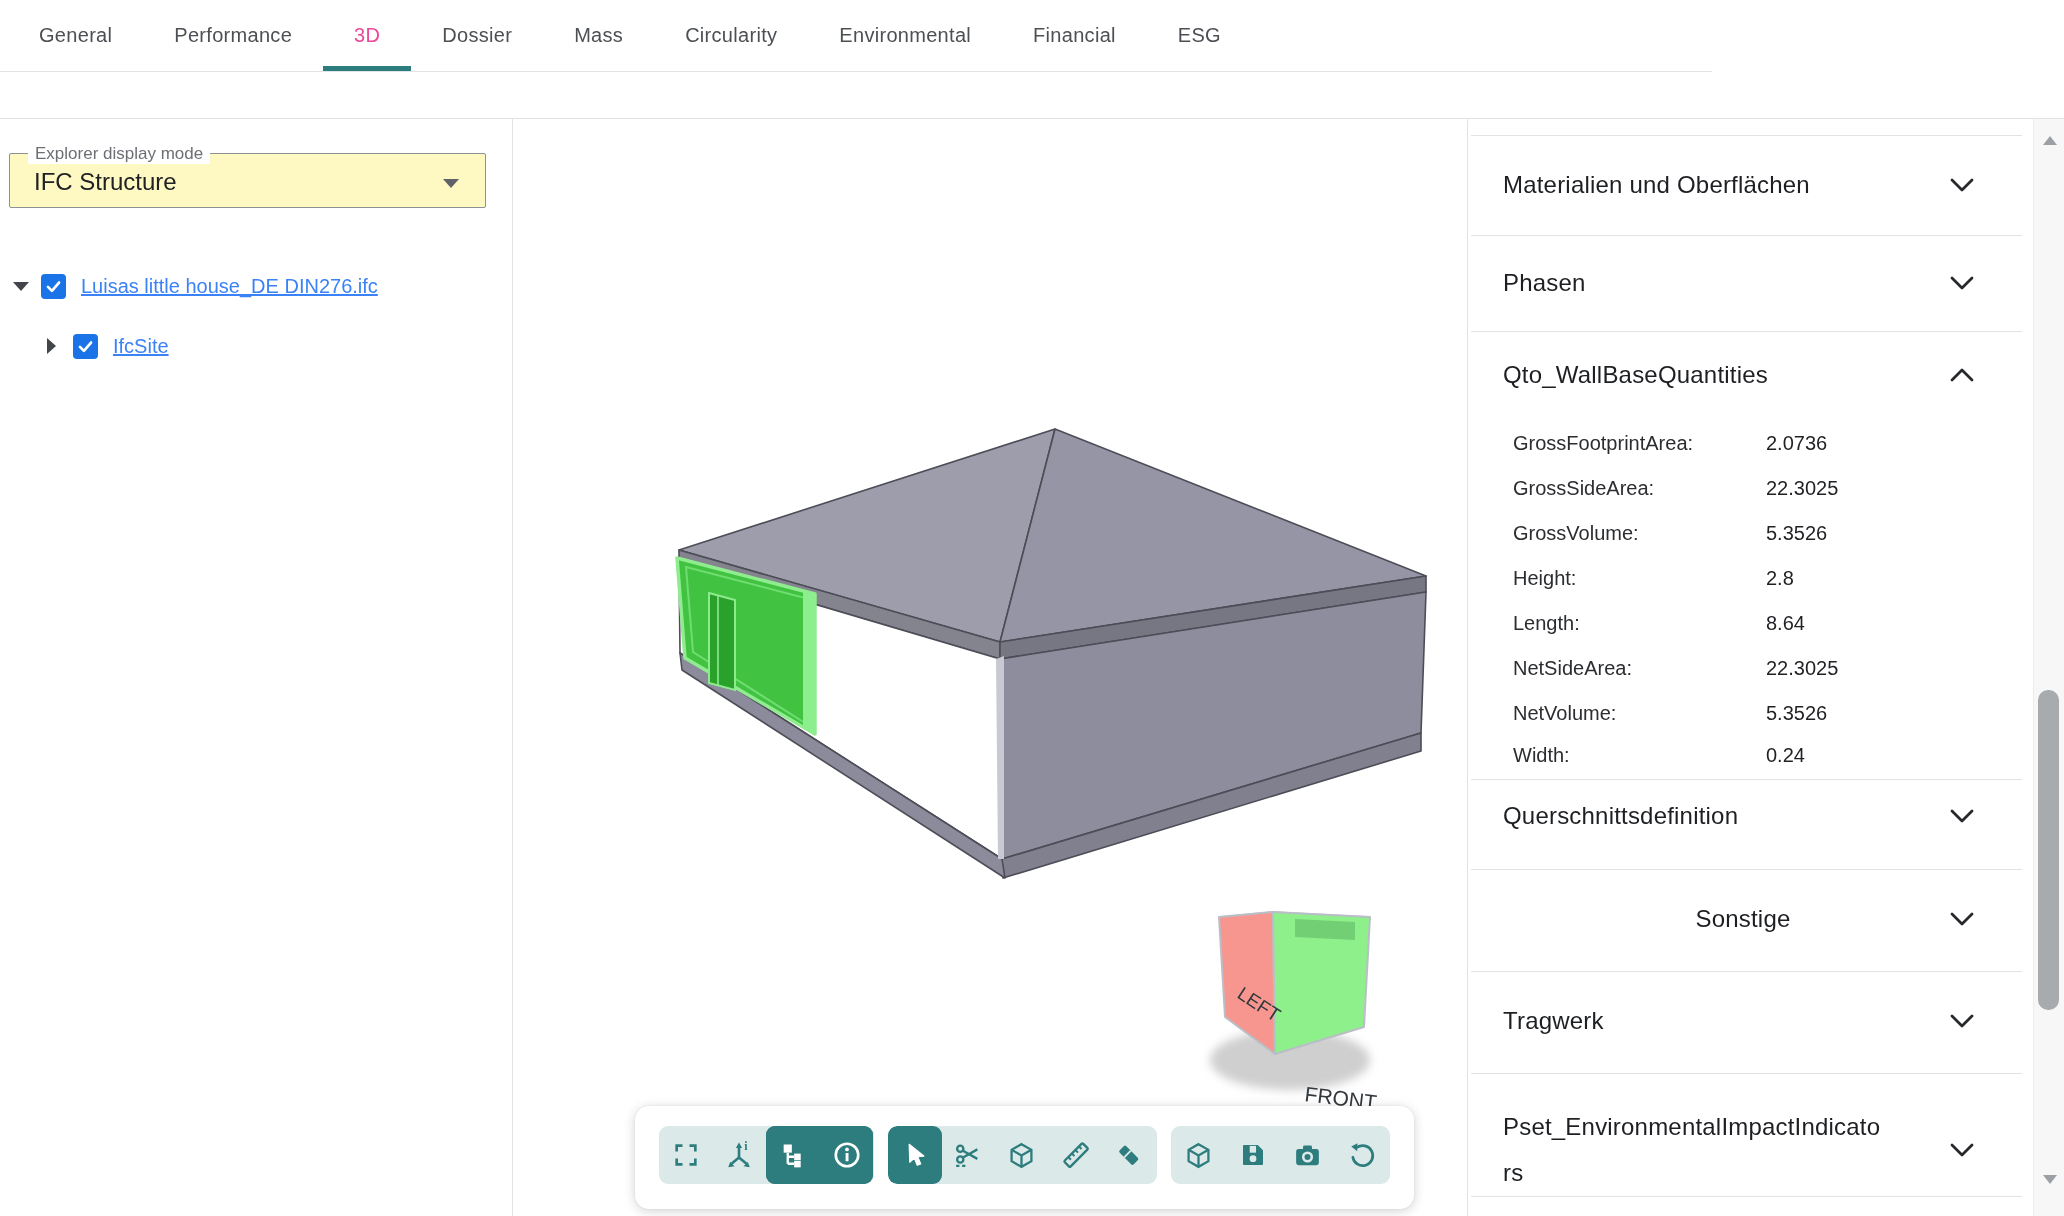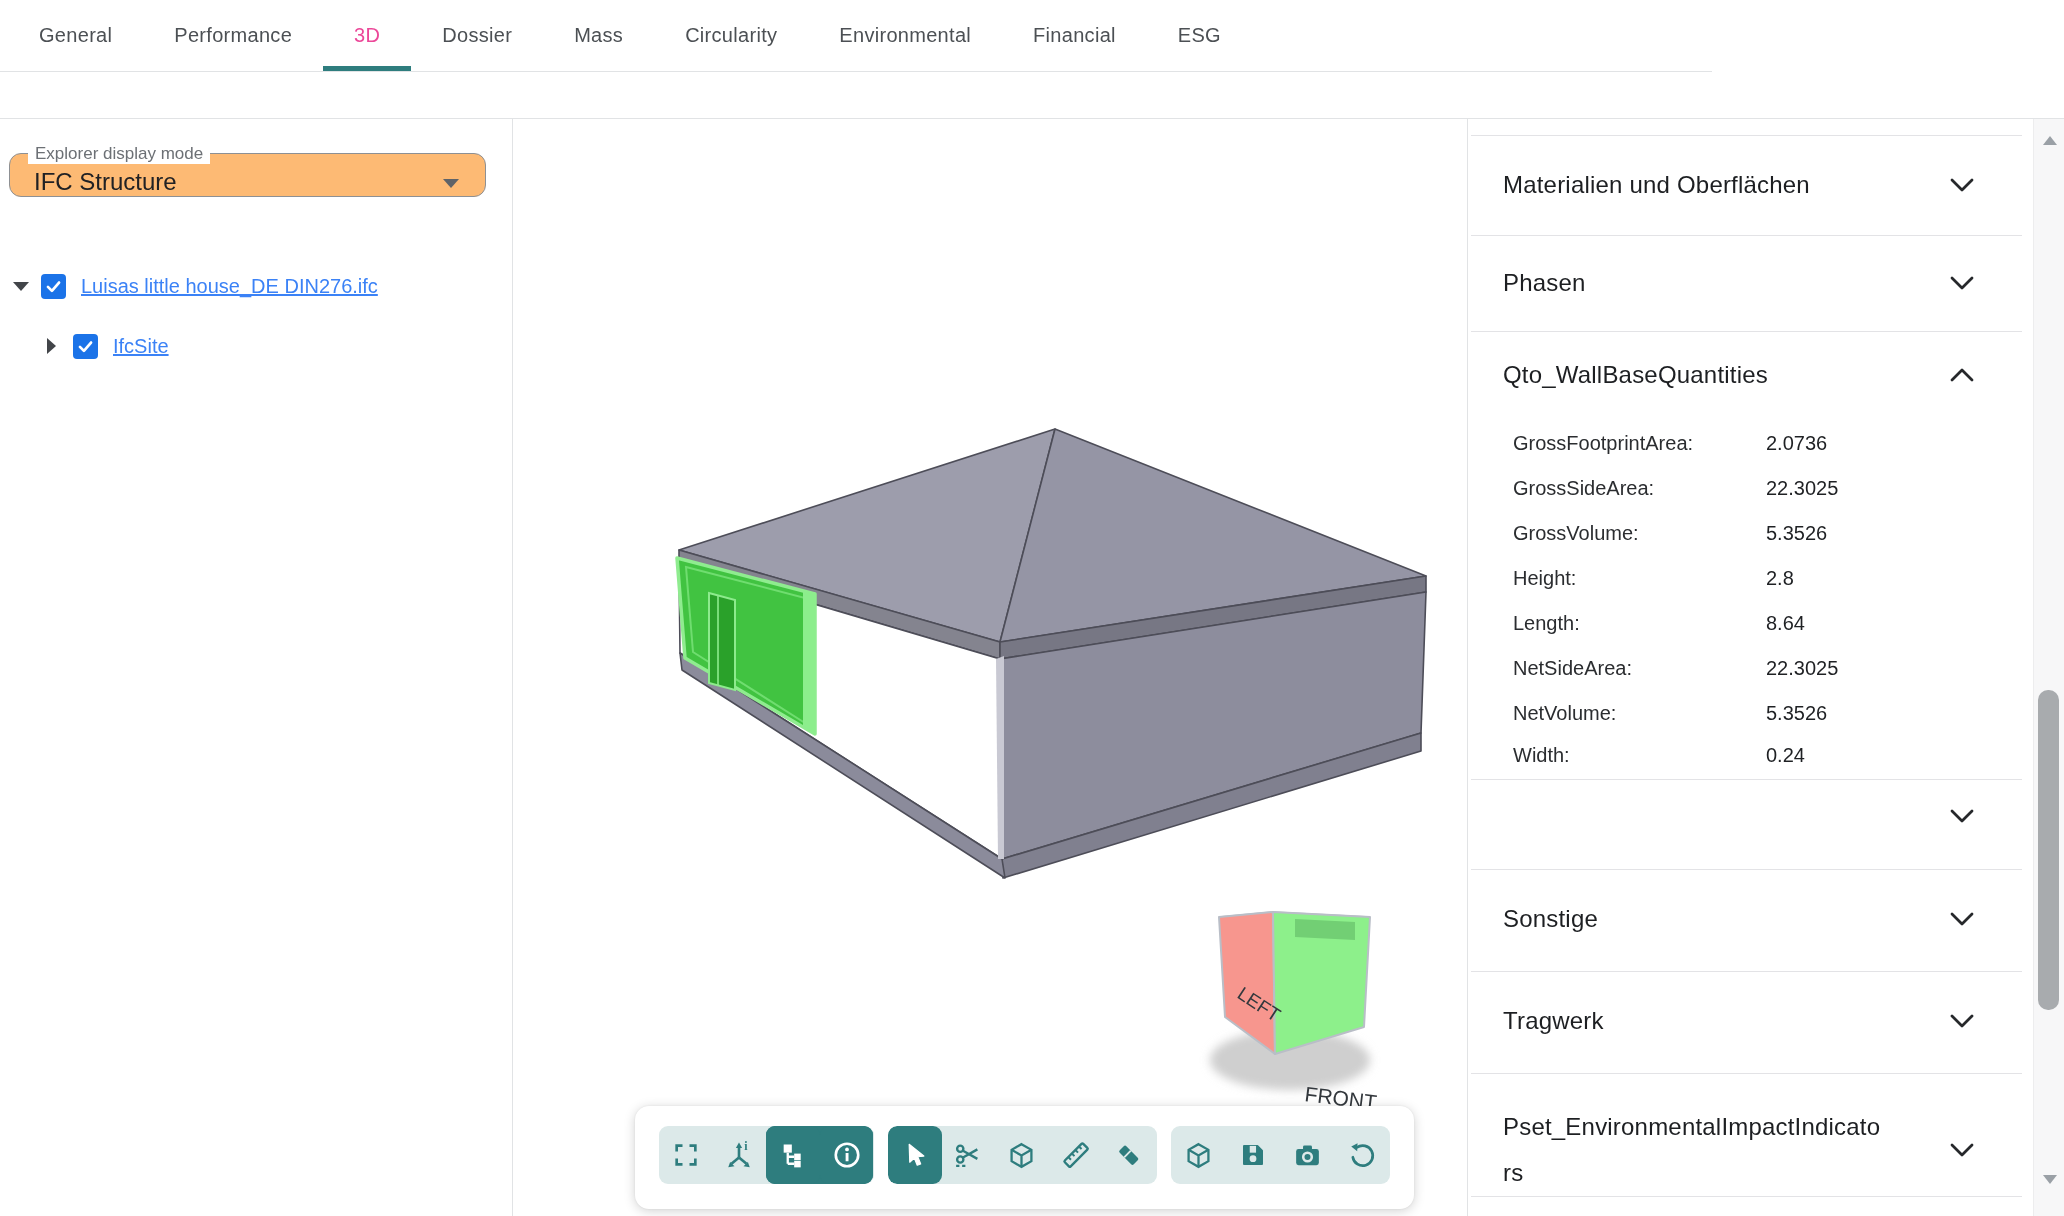--- a/index.html
+++ b/index.html
@@ -16,22 +16,22 @@
   .tab.active { color:#ec4899; font-weight:500; }
   .tab.active .tab-indicator { position:absolute; left:0; right:0; bottom:0; height:5px; background:#2e7d7e; }
   .kebab { position:absolute; left:1384px; top:17px; width:40px; height:40px; display:flex;
     flex-direction:column; align-items:center; justify-content:center; gap:6px; cursor:pointer;}
   .kebab i { width:6px; height:6px; border-radius:50%; background:#3c4043; }
   
   .content-top-line { position:absolute; left:0; top:118px; width:2064px; height:1px; background:#e1e3e5; }
   
   .left-panel { position:absolute; left:0; top:119px; width:513px; height:1097px;
     border-right:1px solid #e1e3e5; background:#fff; }
-  .select-box { position:absolute; left:9px; top:34px; width:477px; height:44px;
-    border:1.5px solid #8d9094; border-radius:12px; cursor:pointer; background:#fdba74; }
+  .select-box { position:absolute; left:9px; top:34px; width:477px; height:55px;
+    border:1.5px solid #8d9094; border-radius:2px; cursor:pointer; background:#fef9c3; }
   .select-label { position:absolute; left:18px; top:-10px; background:#fff; padding:0 7px;
     font-size:17px; color:#6c7075; }
   .select-value { position:absolute; left:24px; top:0; line-height:56px; font-size:24px; color:#202124; }
   .select-arrow { position:absolute; right:26px; top:25px; width:0; height:0;
     border-left:8px solid transparent; border-right:8px solid transparent; border-top:9px solid #5f6368; }
   .tree-row { position:absolute; height:28px; display:flex; align-items:center; cursor:default; }
   .tw-down { width:0; height:0; border-left:8px solid transparent; border-right:8px solid transparent;
     border-top:9px solid #424549; cursor:pointer; }
   .tw-right { width:0; height:0; border-top:8px solid transparent; border-bottom:8px solid transparent;
     border-left:9px solid #424549; cursor:pointer; }
@@ -331,27 +331,28 @@
       <span class="val">5.3526</span>
     </div>
     <div class="rp-row" style="top:614px;">
       <span class="lbl">Width:</span>
       <span class="val">0.24</span>
     </div>
 
     <div class="rp-hr" style="top:660px;"></div>
 
     <div class="rp-sec" style="top:671px;">
+      <span class="rp-sec-title">Querschnittsdefinition</span>
       <svg class="rp-chevron" width="26" height="16" viewBox="0 0 26 16">
           <path d="M3 3l10 10L23 3" stroke="#26282b" stroke-width="2.8" fill="none" stroke-linecap="round" stroke-linejoin="round"></path>
         </svg>
     </div>
     <div class="rp-hr" style="top:750px;"></div>
 
-    <div class="rp-sec" style="top:774px;">
+    <div class="rp-sec" style="top:774px;justify-content:center;">
       <span class="rp-sec-title">Sonstige</span>
       <svg class="rp-chevron" width="26" height="16" viewBox="0 0 26 16">
           <path d="M3 3l10 10L23 3" stroke="#26282b" stroke-width="2.8" fill="none" stroke-linecap="round" stroke-linejoin="round"></path>
         </svg>
     </div>
     <div class="rp-hr" style="top:852px;"></div>
 
     <div class="rp-sec" style="top:876px;">
       <span class="rp-sec-title">Tragwerk</span>
       <svg class="rp-chevron" width="26" height="16" viewBox="0 0 26 16">

